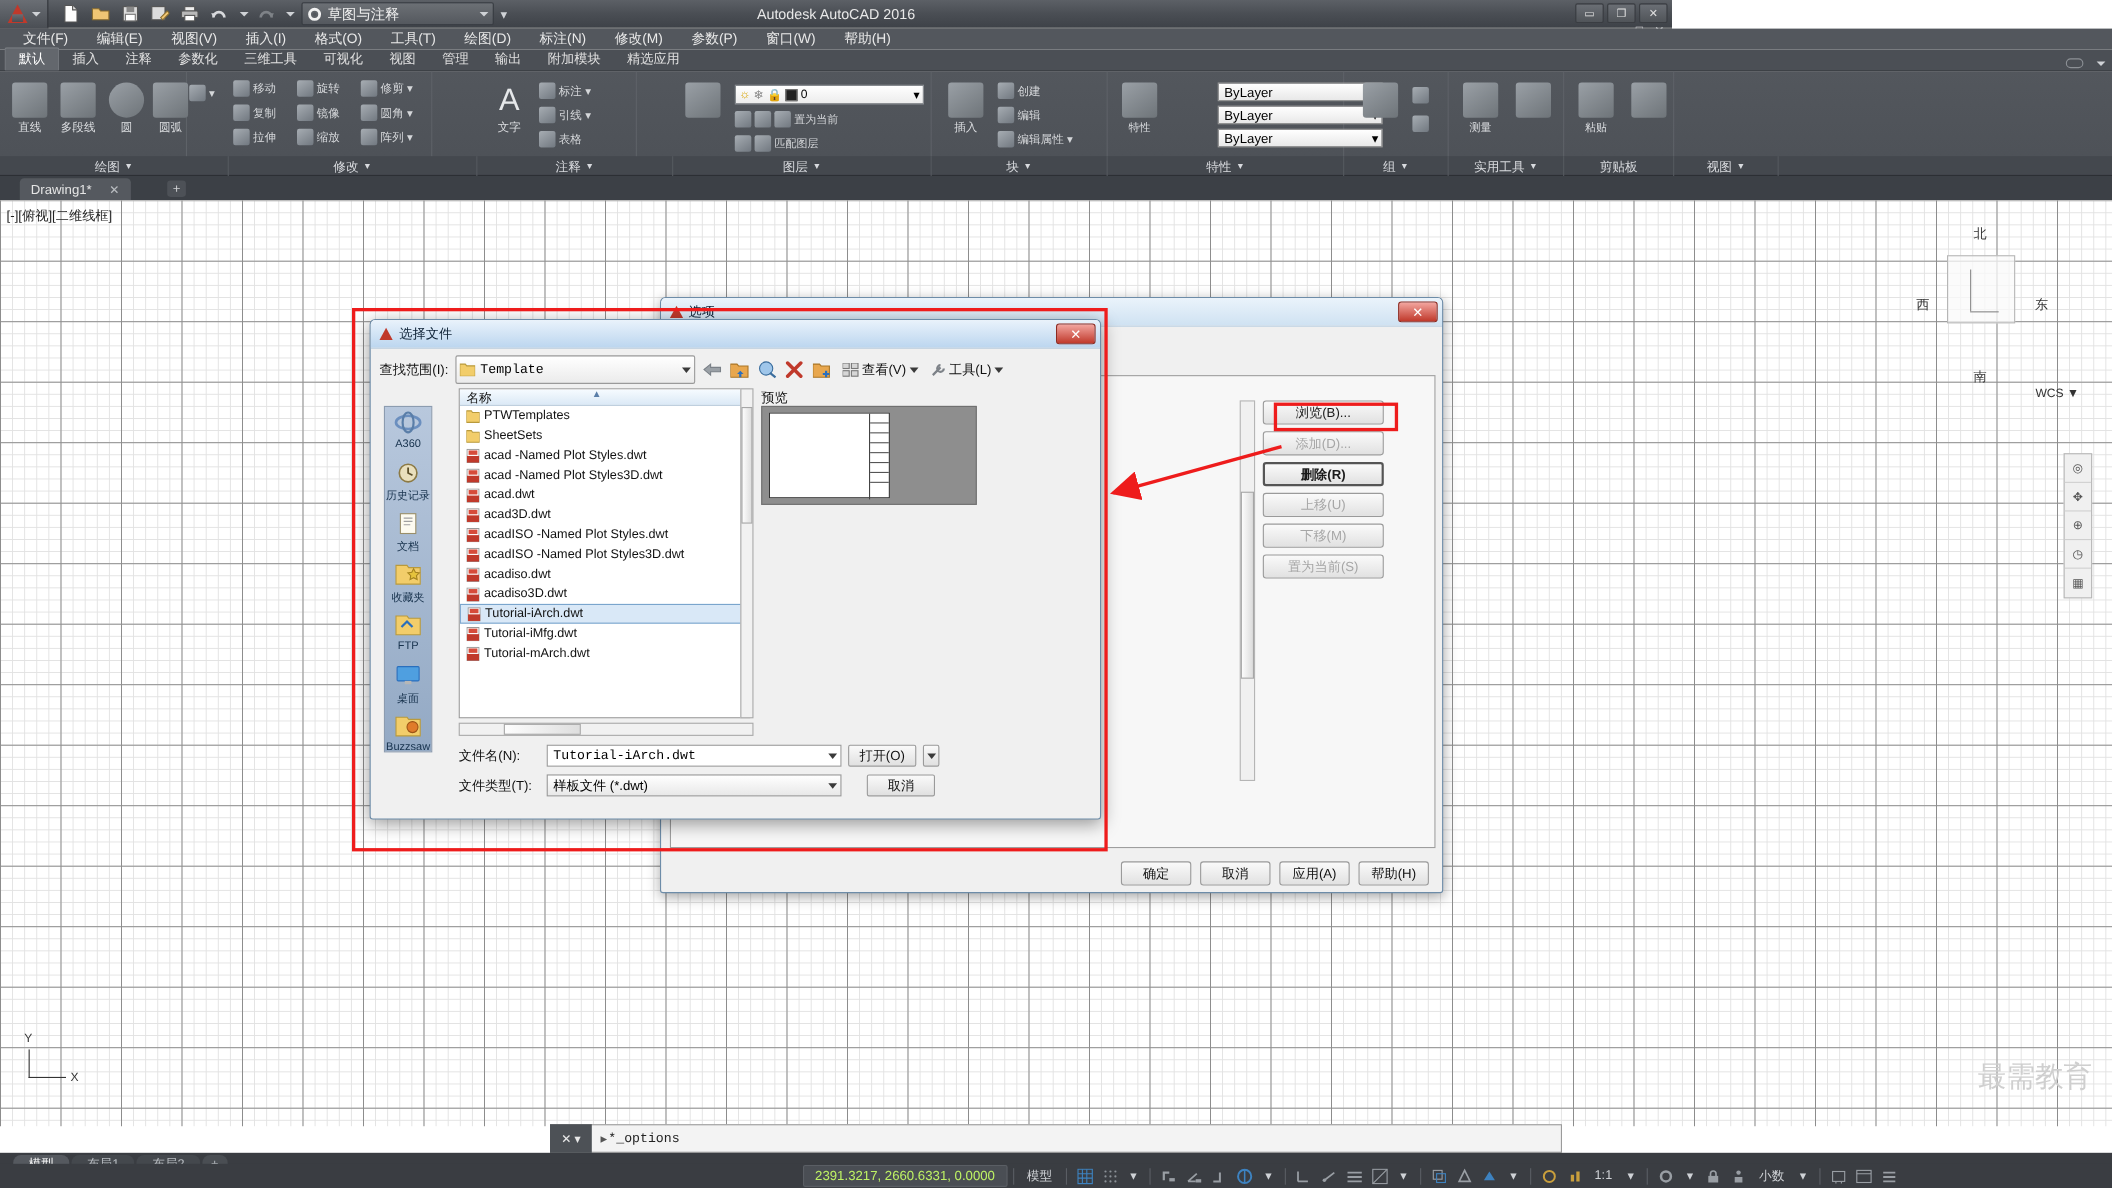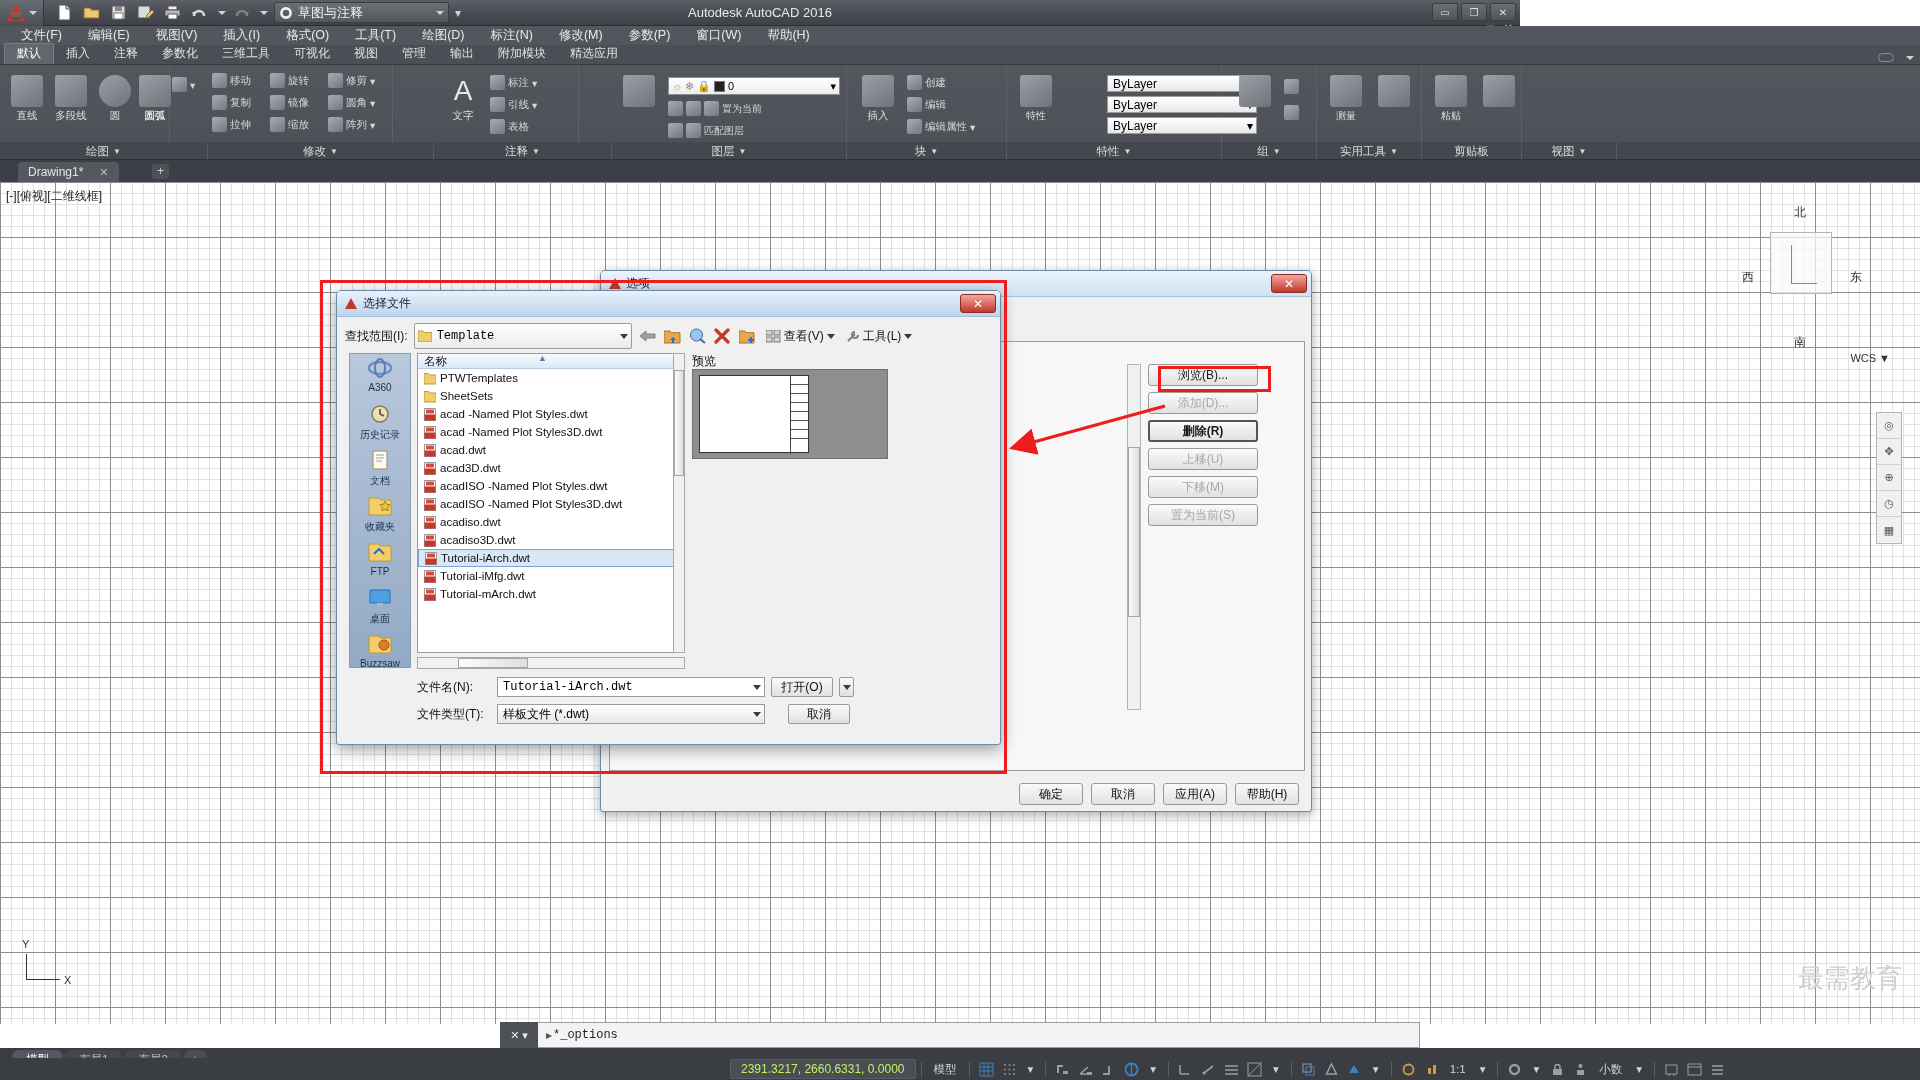--- a/index.html
+++ b/index.html
@@ -178,21 +178,21 @@
      background:linear-gradient(to bottom,#f3a6a0,#c0392b); border:1px solid #8e2a20;
      border-radius:3px; color:#fff; font-size:12px; text-align:center; line-height:18px;}
   .fd-toolrow { position:absolute; left:8px; top:32px; width:649px; height:26px;
      display:flex; align-items:center; gap:6px;}
   .fd-lbl { font-size:12px; color:#111;}
   .lookin { width:218px; height:20px; background:linear-gradient(to bottom,#fff,#ebebeb);
      border:1px solid #9a9a9a; border-radius:2px; display:flex; align-items:center;
      gap:5px; padding:12px 3px; font-size:12px;
      font-family:"Liberation Mono","DejaVu Sans Mono",monospace;}
   .tbi { width:19px;height:19px; display:flex;align-items:center;justify-content:center;}
-  .fd-places { position:absolute; left:12px; top:62px; width:62px; height:315px;
+  .fd-places { position:absolute; left:12px; top:78px; width:44px; height:315px;
      background:linear-gradient(to bottom,#b8c8dd,#93a9c4); border:1px solid #8c9cb0;
      overflow:hidden;}
   .place { height:46px; text-align:center; color:#17324d; font-size:10px; padding-top:3px;}
   .place .pic { width:26px;height:24px; margin:0 auto 1px; }
   .fd-listbox { position:absolute; left:80px; top:62px; width:265px; height:300px;
      background:#fff; border:1px solid #9a9a9a; overflow:hidden;}
   .fd-listhdr { height:15px; background:linear-gradient(to bottom,#f6fbff,#dbe9f6);
      border-bottom:1px solid #b9cadb; font-size:11.5px; padding-left:6px; color:#111;
      position:relative;}
   .frow { height:18px; display:flex; align-items:center; gap:4px; padding-left:6px;
@@ -350,21 +350,21 @@
   <div class="panel" style="left:0;width:170px;">
     <div class="bigbtn" style="left:4px;top:10px;">
       <div class="ic"></div>
       <span>直线</span></div>
     <div class="bigbtn" style="left:48px;top:10px;">
       <div class="ic"></div>
       <span>多段线</span></div>
     <div class="bigbtn" style="left:92px;top:10px;">
       <div class="ic" style="border-radius:50%;"></div>
       <span>圆</span></div>
-    <div class="bigbtn" style="left:132px;top:10px;font-weight:bold;">
+    <div class="bigbtn" style="left:132px;top:10px;">
       <div class="ic"></div>
       <span>圆弧</span></div>
     <div class="smrow" style="left:172px;top:12px;">
       <div class="smic"></div>
         <span>▾</span>
       </div>
   </div>
 
   <div class="panel" style="left:208px;width:185px;">
     <div class="smrow" style="left:4px;top:8px;">

